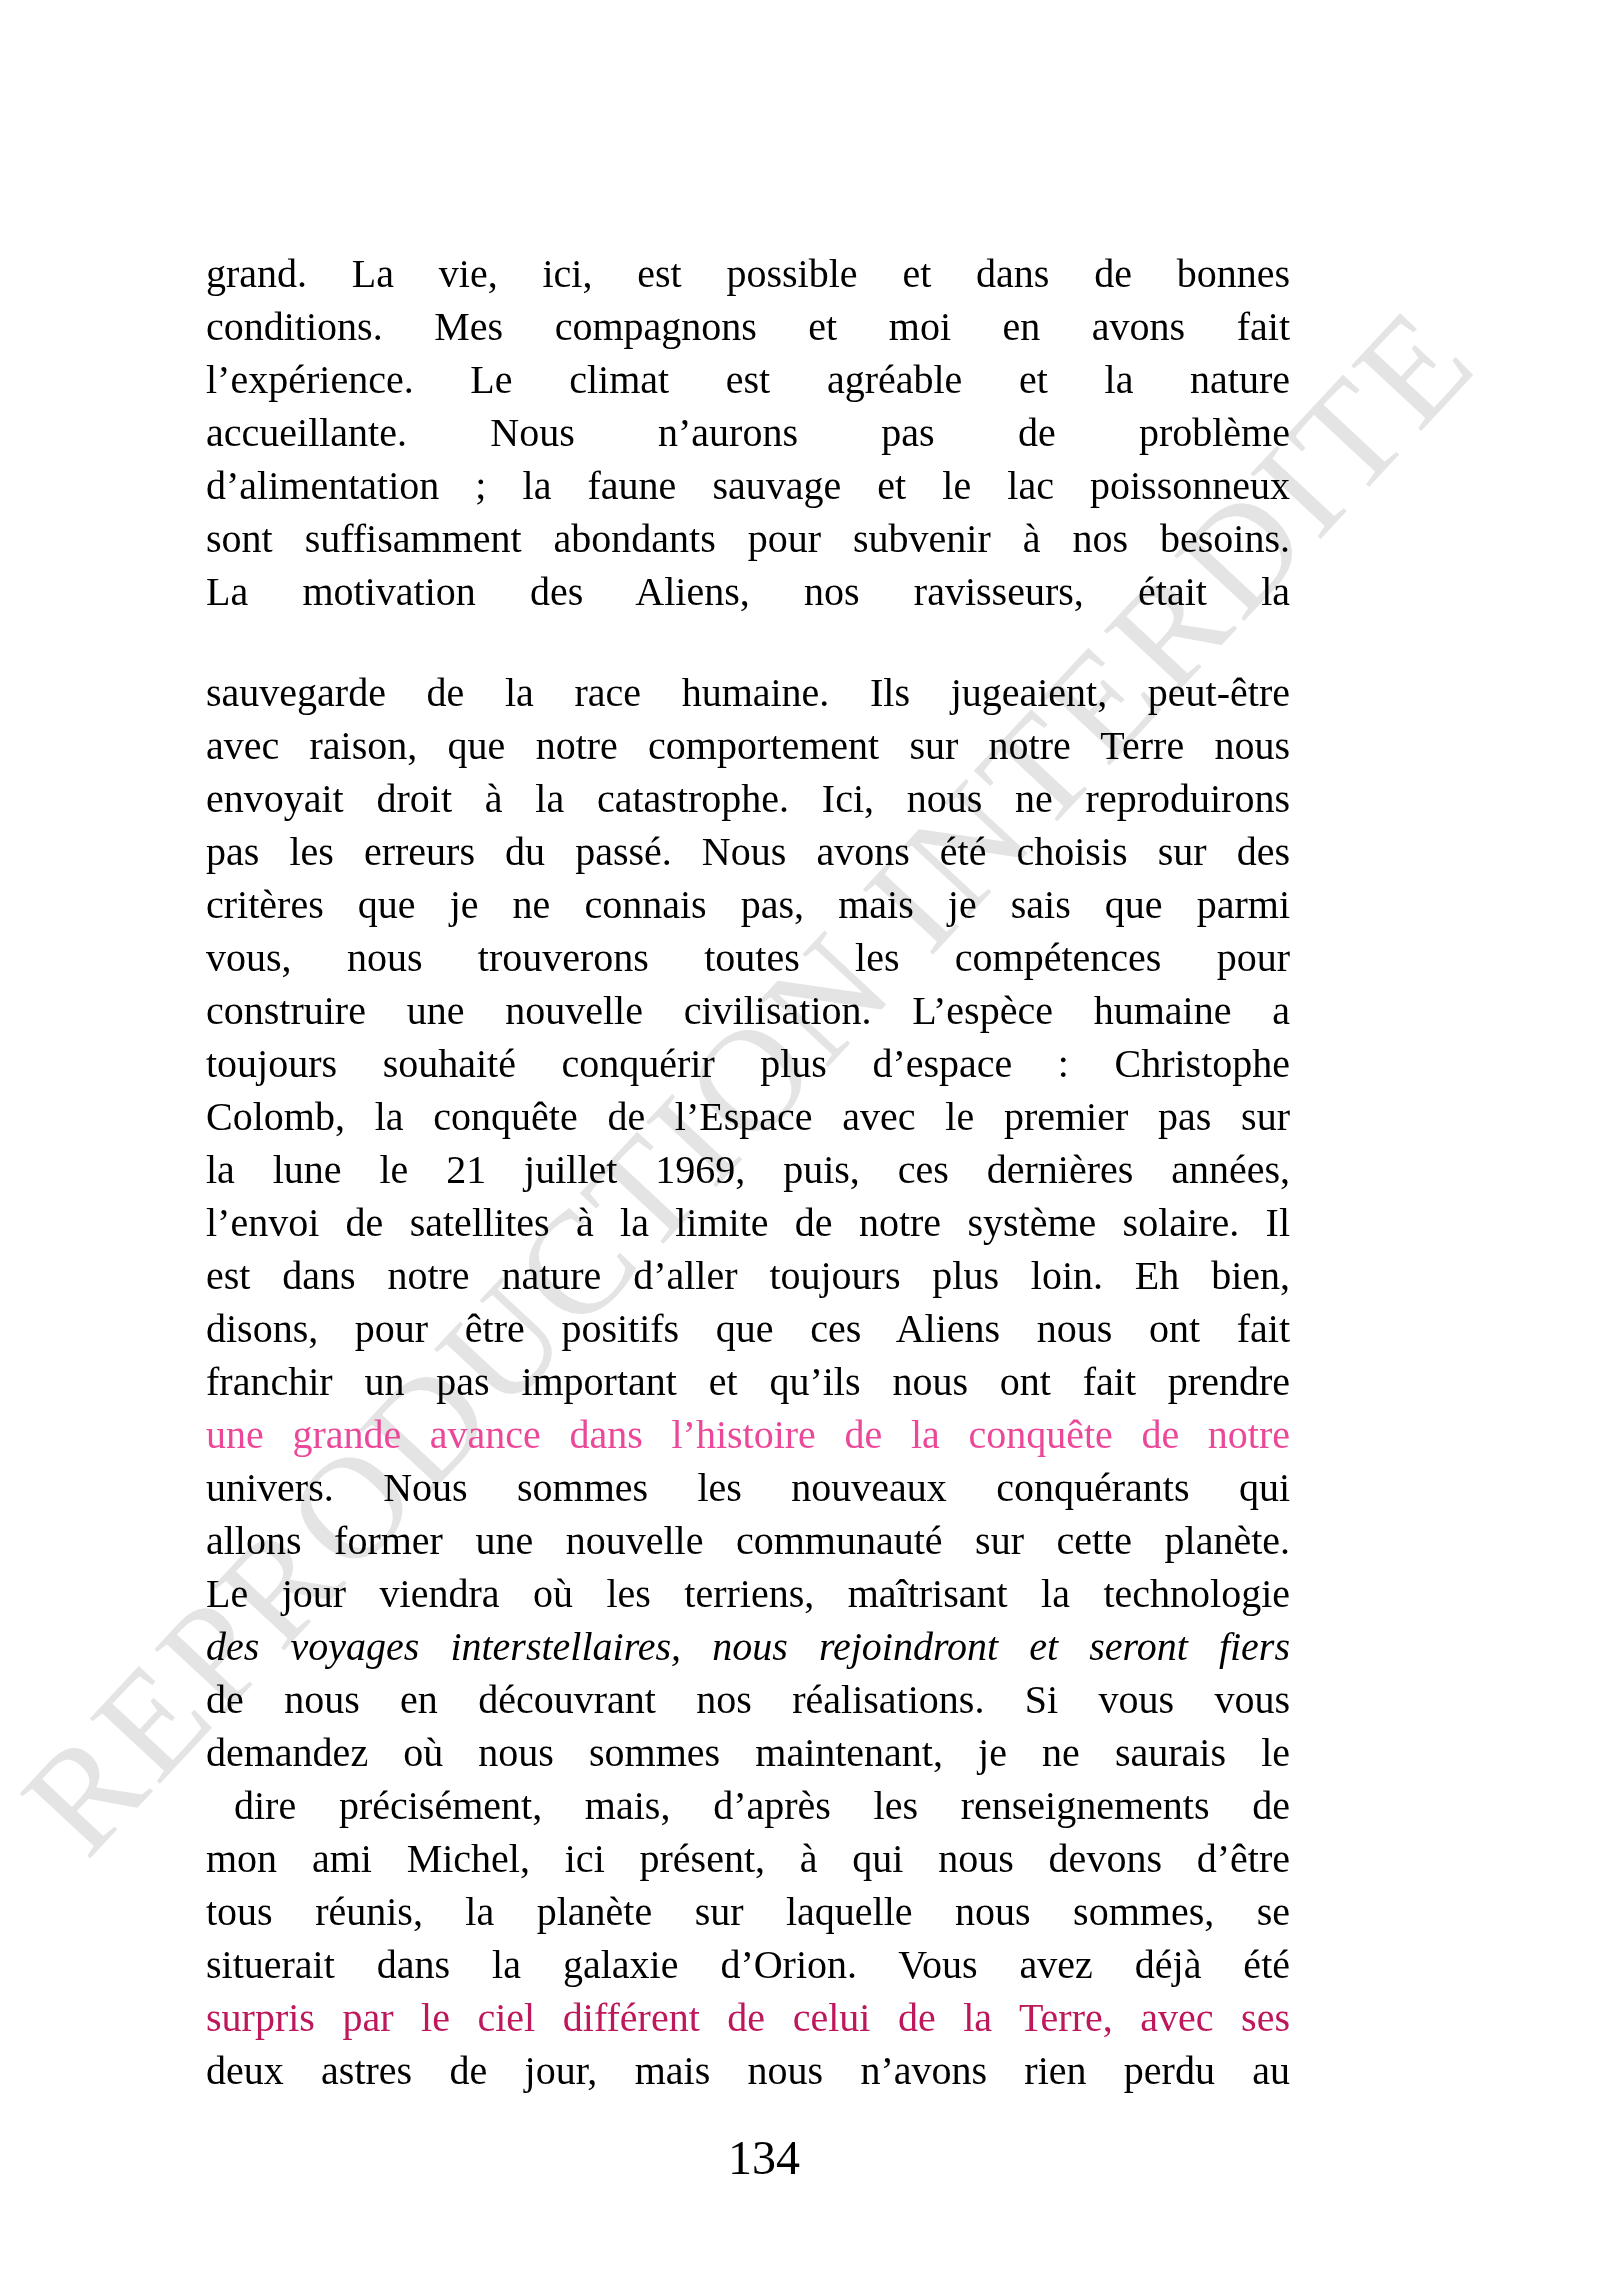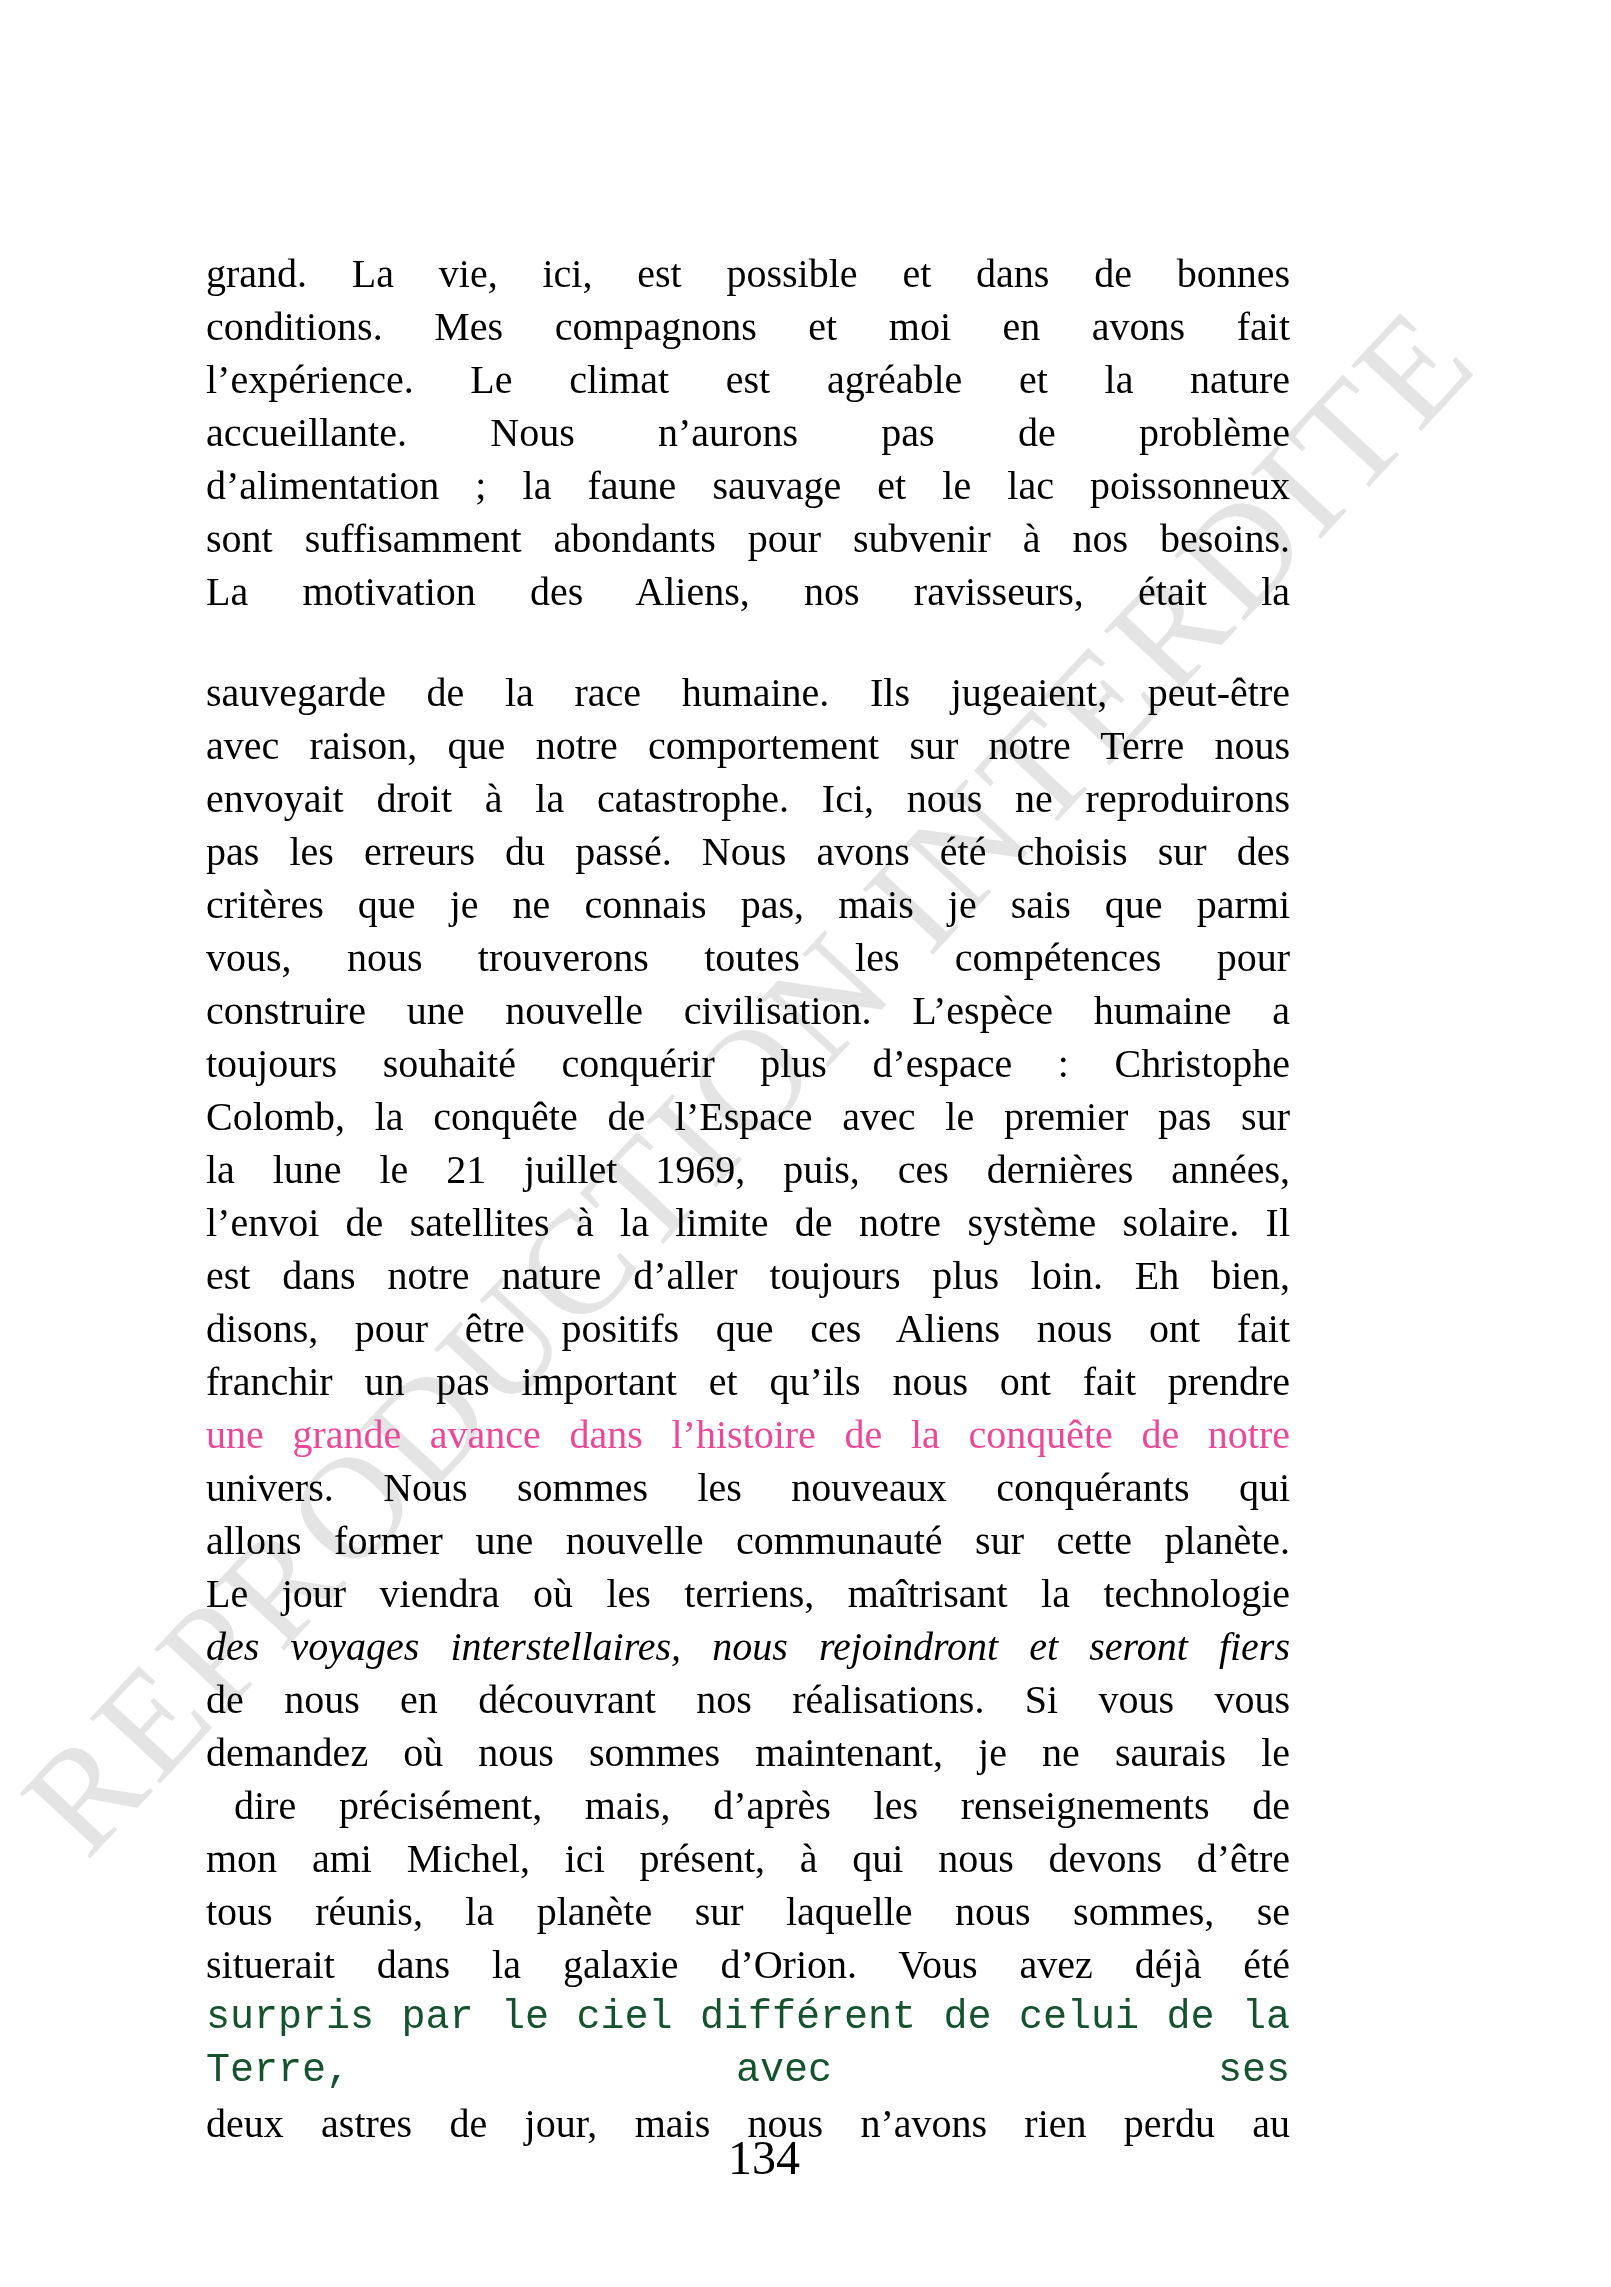--- a/index.html
+++ b/index.html
@@ -91,19 +91,19 @@
       <div class="text-line" style="color: rgb(0, 0, 0);">univers. Nous sommes les nouveaux conquérants qui</div>
       <div class="text-line" style="color: rgb(0, 0, 0);">allons former une nouvelle communauté sur cette planète.</div>
       <div class="text-line" style="color: rgb(0, 0, 0);">Le jour viendra où les terriens, maîtrisant la technologie</div>
       <div class="text-line" style="color: rgb(0, 0, 0); font-style: italic;">des voyages interstellaires, nous rejoindront et seront fiers</div>
       <div class="text-line" style="color: rgb(0, 0, 0);">de nous en découvrant nos réalisations. Si vous vous</div>
       <div class="text-line" style="color: rgb(0, 0, 0);">demandez où nous sommes maintenant, je ne saurais le</div>
       <div class="text-line" style="color: rgb(0, 0, 0); margin-left: 28px;">dire précisément, mais, d’après les renseignements de</div>
       <div class="text-line" style="color: rgb(0, 0, 0);">mon ami Michel, ici présent, à qui nous devons d’être</div>
       <div class="text-line" style="color: rgb(0, 0, 0);">tous réunis, la planète sur laquelle nous sommes, se</div>
       <div class="text-line" style="color: rgb(0, 0, 0);">situerait dans la galaxie d’Orion. Vous avez déjà été</div>
-      <div class="text-line" style="color: #14532d; font-family: Liberation Mono, monospace;">surpris par le ciel différent de celui de la Terre, avec ses</div>
+      <div class="text-line" style="color: #be185d;">surpris par le ciel différent de celui de la Terre, avec ses</div>
       <div class="text-line" style="color: rgb(0, 0, 0);">deux astres de jour, mais nous n’avons rien perdu au</div>
     </div>
 
   <div class="page-number" style="color: rgb(0, 0, 0);">134</div>
 </div>
 
 
 </body></html>

